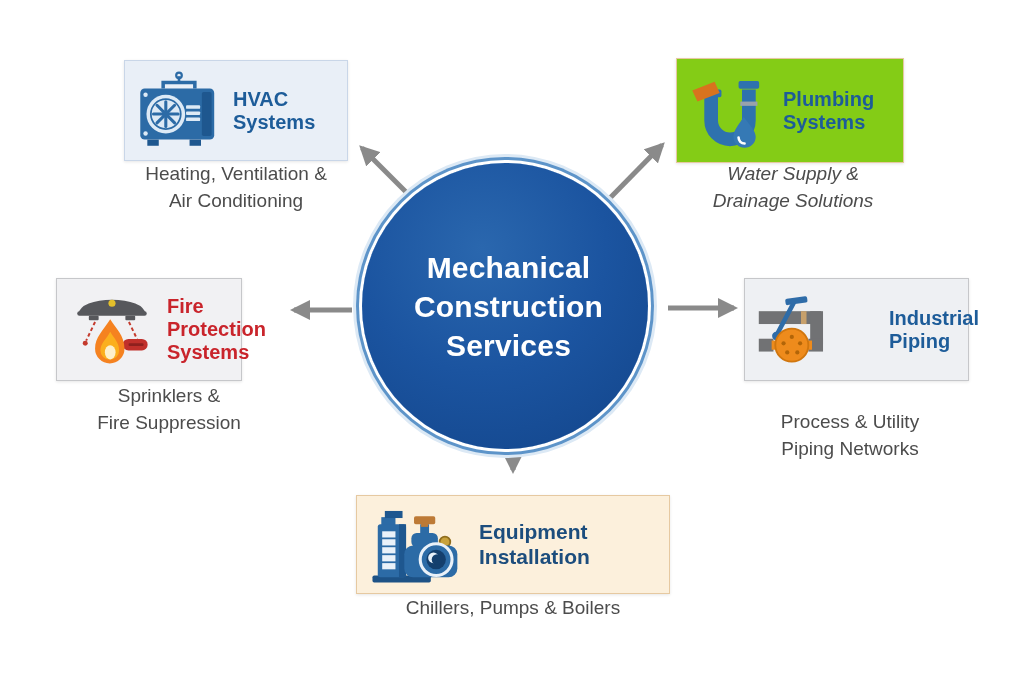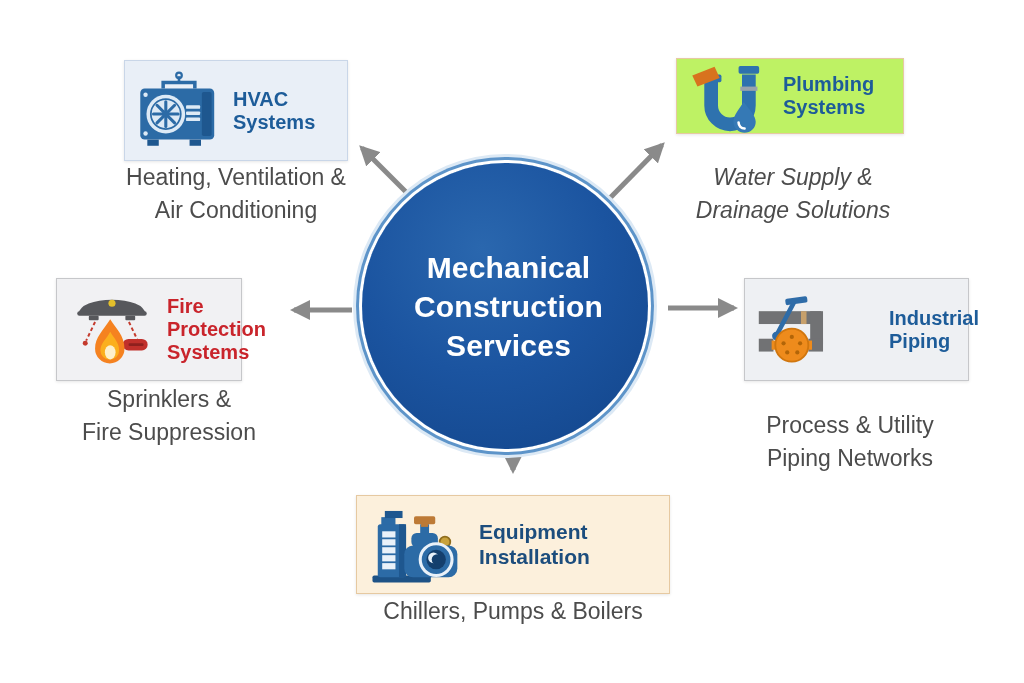--- a/index.html
+++ b/index.html
@@ -10,28 +10,28 @@
           background:radial-gradient(circle at 42% 30%, #2a67ae 0%, #1b54a0 48%, #124489 100%);
           box-shadow:0 0 0 3px #ffffff, 0 0 0 6px #5d94c9, 0 0 0 9px #dce9f5;
           display:flex;align-items:center;justify-content:center;}
   .center-title{color:#ffffff;font-weight:bold;font-size:30px;line-height:1.3;text-align:center;
           white-space:pre-line;letter-spacing:0.2px;margin-left:7px;}
   .card{position:absolute;border-radius:0;display:flex;align-items:center;gap:10px;
           padding:8px 10px;box-sizing:border-box;box-shadow:0 1px 3px rgba(0,0,0,0.10);margin-top:16px;}
   .card svg{flex:none;}
   .card-title{font-weight:bold;font-size:20px;line-height:1.15;white-space:pre-line;}
   .card-hvac{left:124px;top:44px;width:224px;height:101px;background:#e9eff7;border:1.5px solid #c9d6e8;}
-  .card-plumbing{left:676px;top:42px;width:228px;height:76px;background:#bef264;border:1.5px solid #e6c9a1;}
+  .card-plumbing{left:676px;top:42px;width:228px;height:105px;background:#84cc16;border:1.5px solid #e6c9a1;}
   .card-fire{left:56px;top:262px;width:186px;height:103px;background:#f1f1f3;border:1.5px solid #c6c7ca;}
   .card-piping{left:744px;top:262px;width:225px;height:103px;background:#eef0f3;border:1.5px solid #c6c7ca;gap:42px;}
   .card-equipment{left:356px;top:479px;width:314px;height:99px;background:#fcf0dc;border:1.5px solid #e6c9a1;}
   .t-blue{color:#1d5c99;}
   .t-red{color:#c9242b;}
   .t-navy{color:#1c4d7d;font-size:21px;}
-  .subtitle{position:absolute;width:300px;text-align:center;color:#4c4c4c;font-size:23px;
+  .subtitle{position:absolute;width:300px;text-align:center;color:#4c4c4c;font-size:19px;
           line-height:1.42;white-space:pre-line;}
   .sub-hvac{left:86px;top:161px;}
   .sub-plumbing{left:643px;top:161px;font-style:italic;}
   .sub-fire{left:19px;top:383px;}
   .sub-piping{left:700px;top:381px;margin-top:28px;}
   .sub-equipment{left:363px;top:595px;}
 </style>
 </head>
 <body>
 

